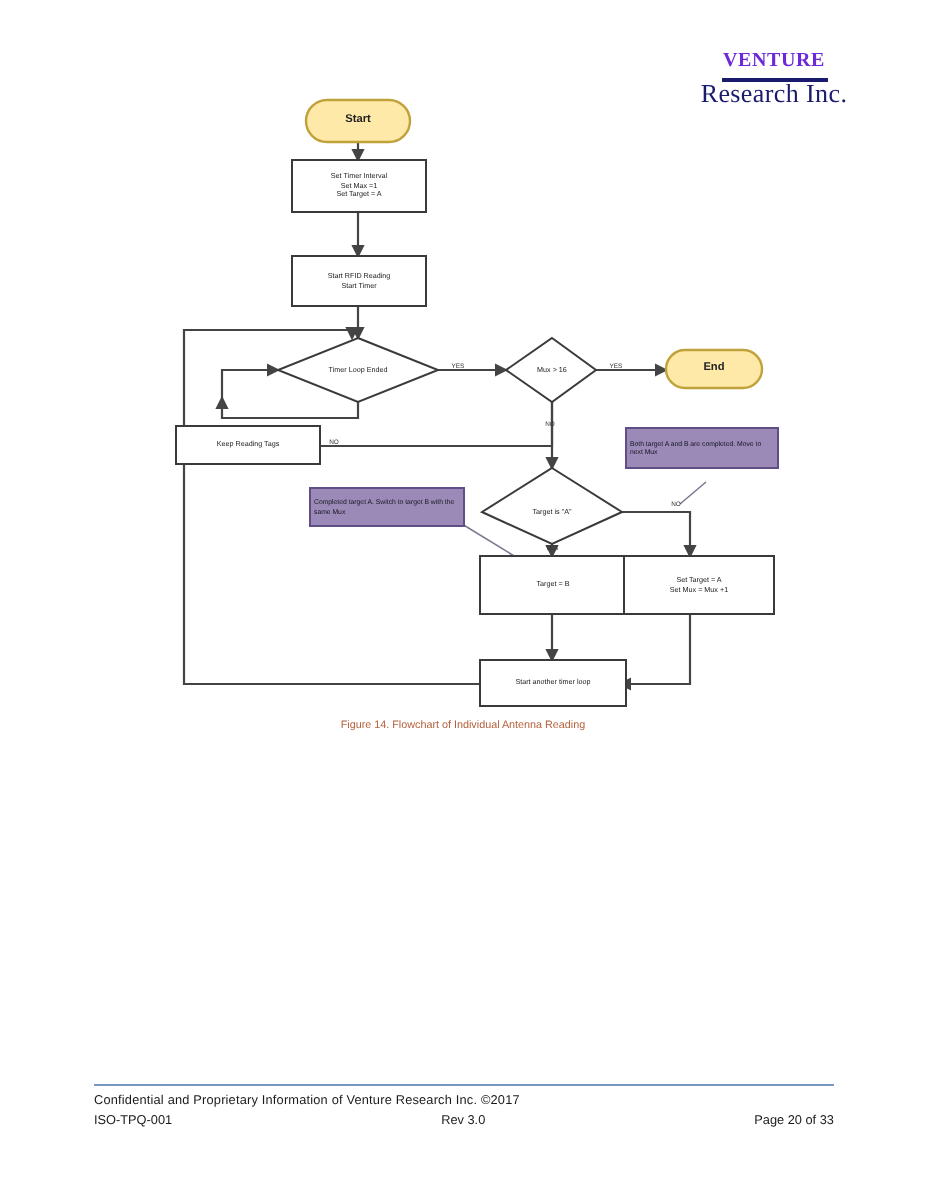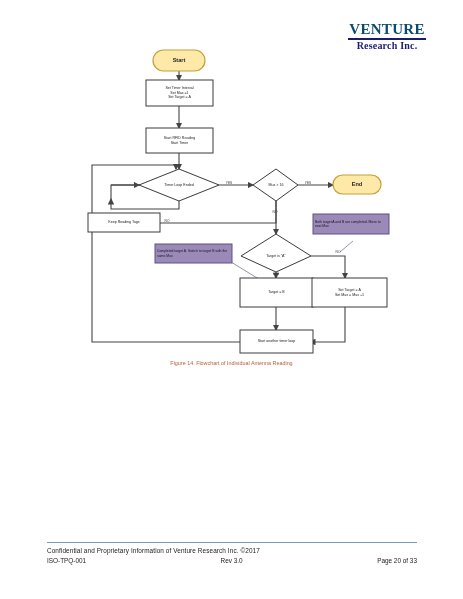--- a/index.html
+++ b/index.html
@@ -23,32 +23,32 @@
     position: absolute;
     left: 341px;
     top: 20px;
     width: 92px;
     height: 28px;
     text-align: center;
   }
   .logo-main {
     font-family: "Liberation Serif", serif;
     font-weight: bold;
-    font-size: 15px;
+    font-size: 10px;
     letter-spacing: 0.3px;
-    color: #0c4a6e;
+    color: #6d28d9;
     line-height: 15px;
     border-bottom: 2px solid #1b1b6e;
     display: inline-block;
     padding: 0 1px 1px 1px;
   }
   .logo-sub {
     font-family: "Liberation Serif", serif;
-    font-weight: bold;
-    font-size: 10px;
+    font-weight: normal;
+    font-size: 13px;
     color: #1b1b6e;
     line-height: 10px;
     margin-top: 1px;
     letter-spacing: 0.2px;
   }
 
   
   .chart {
     position: absolute;
     left: 0;

